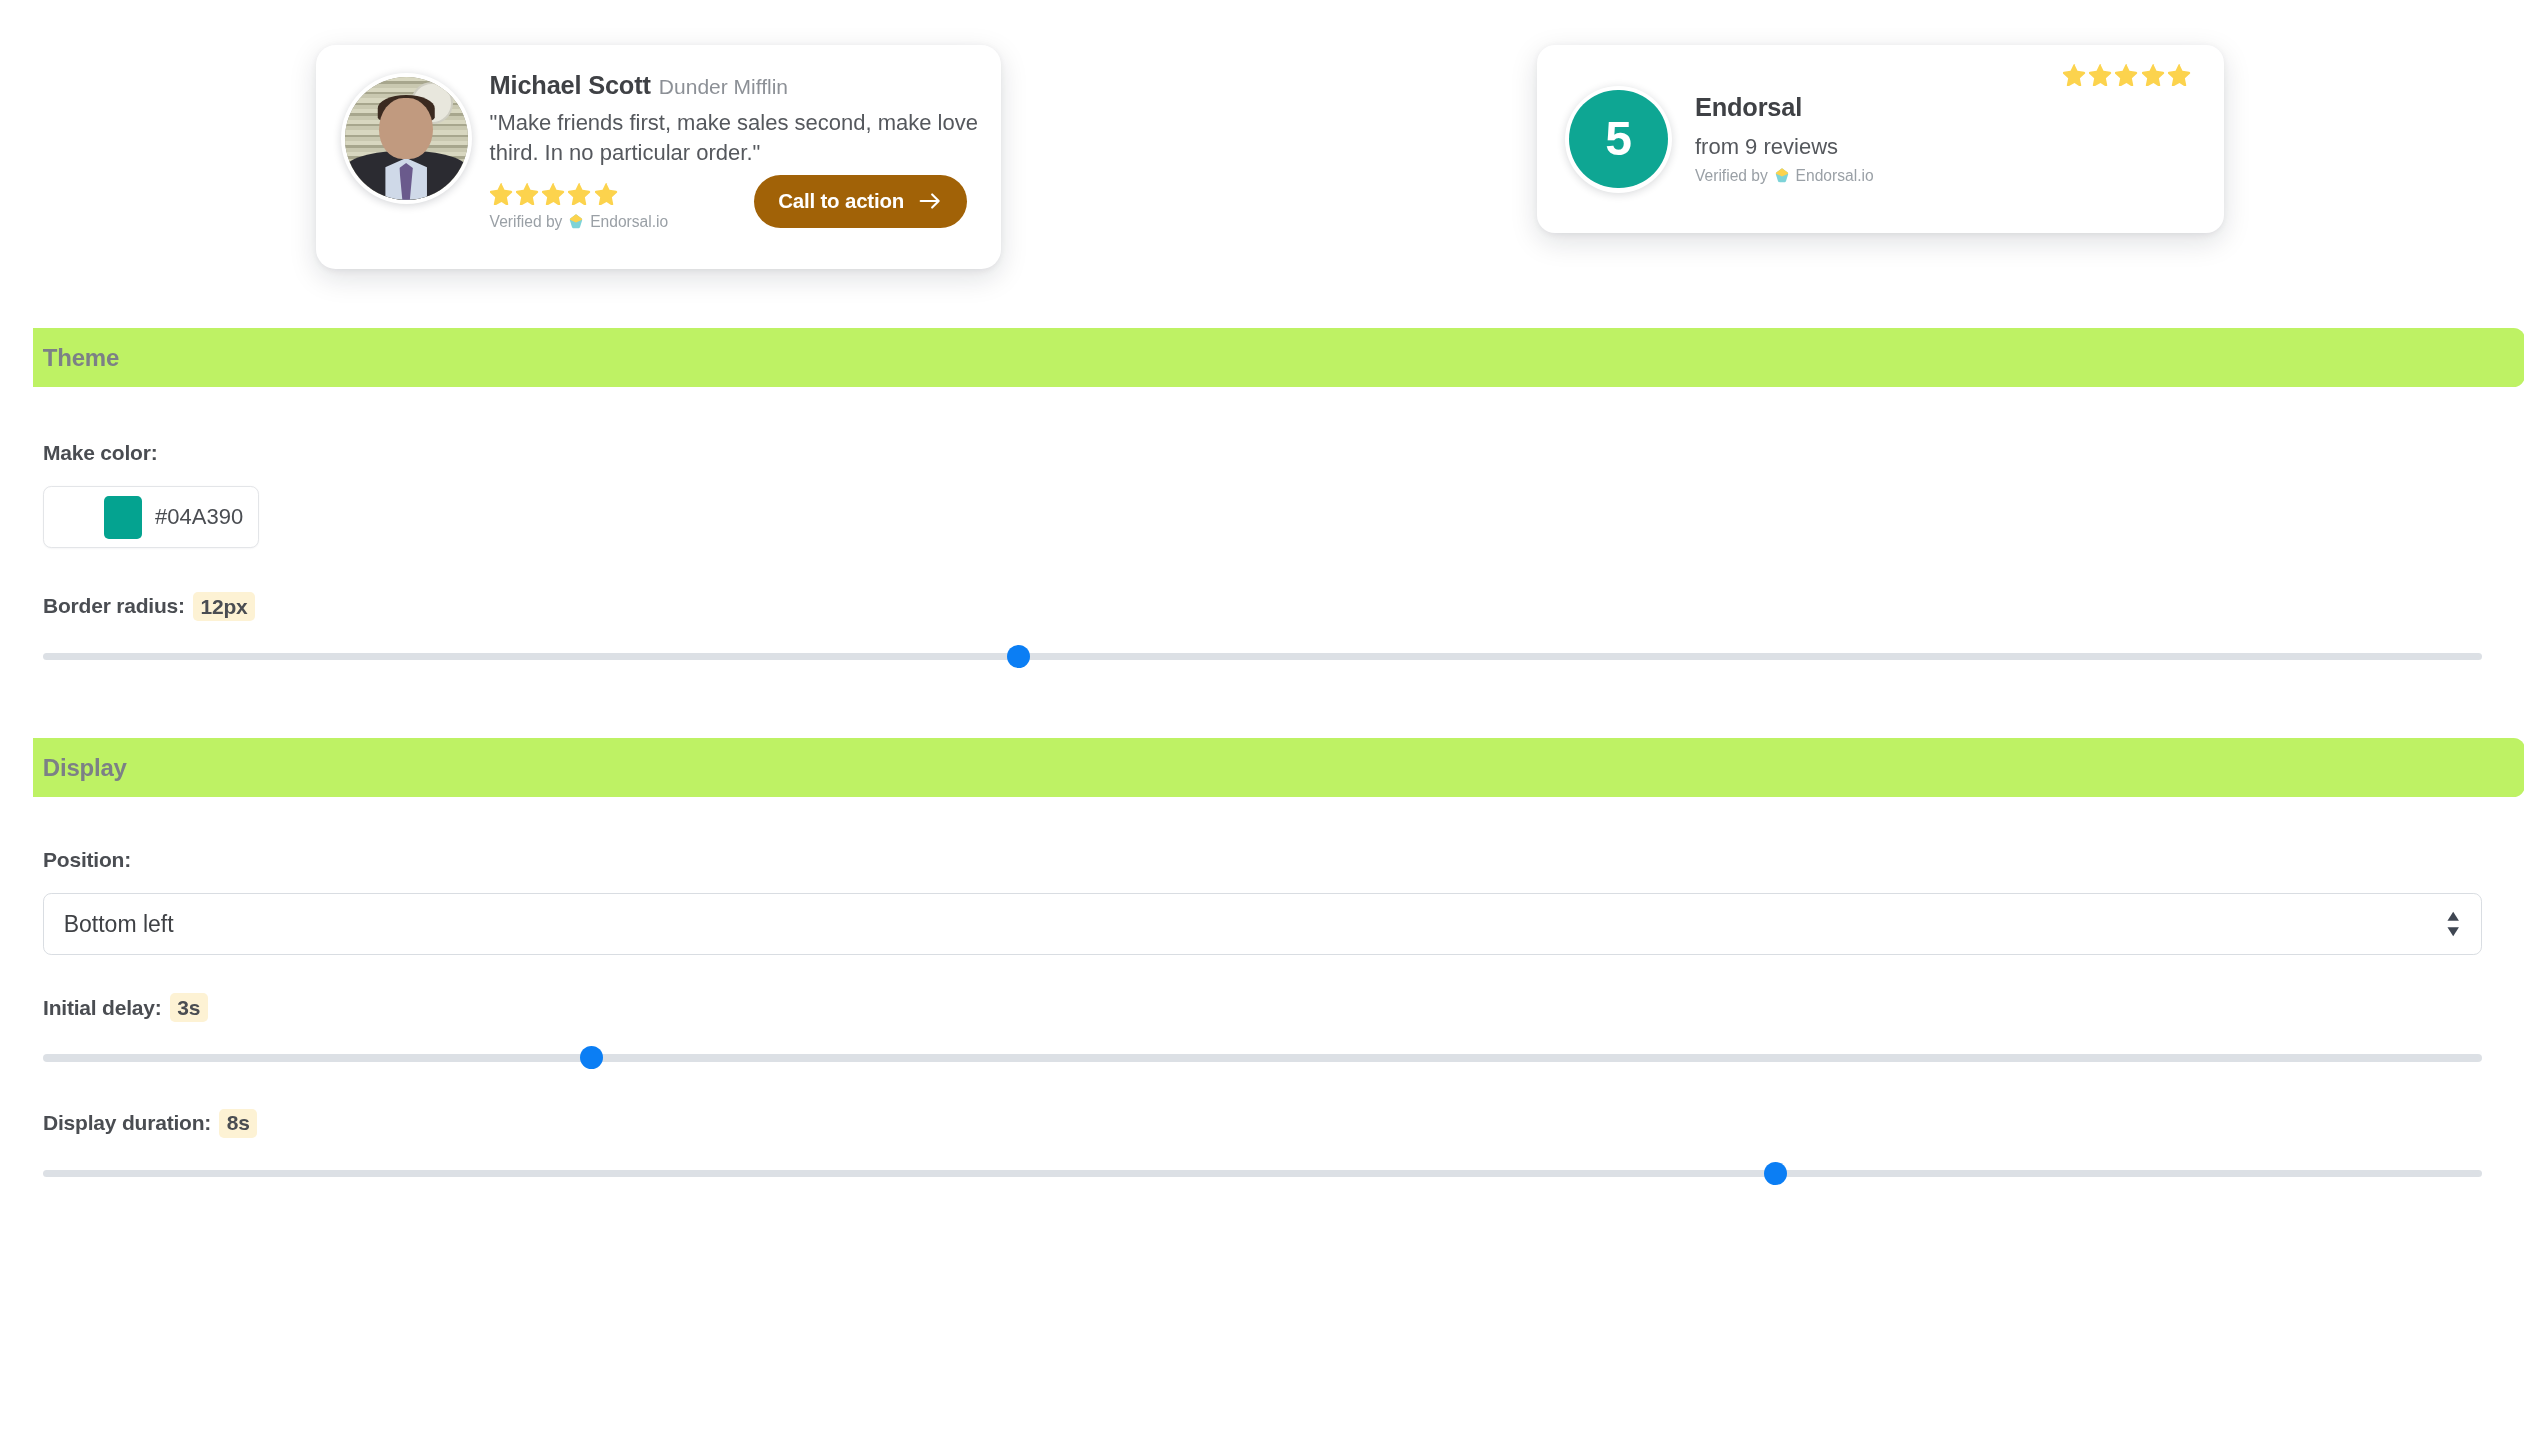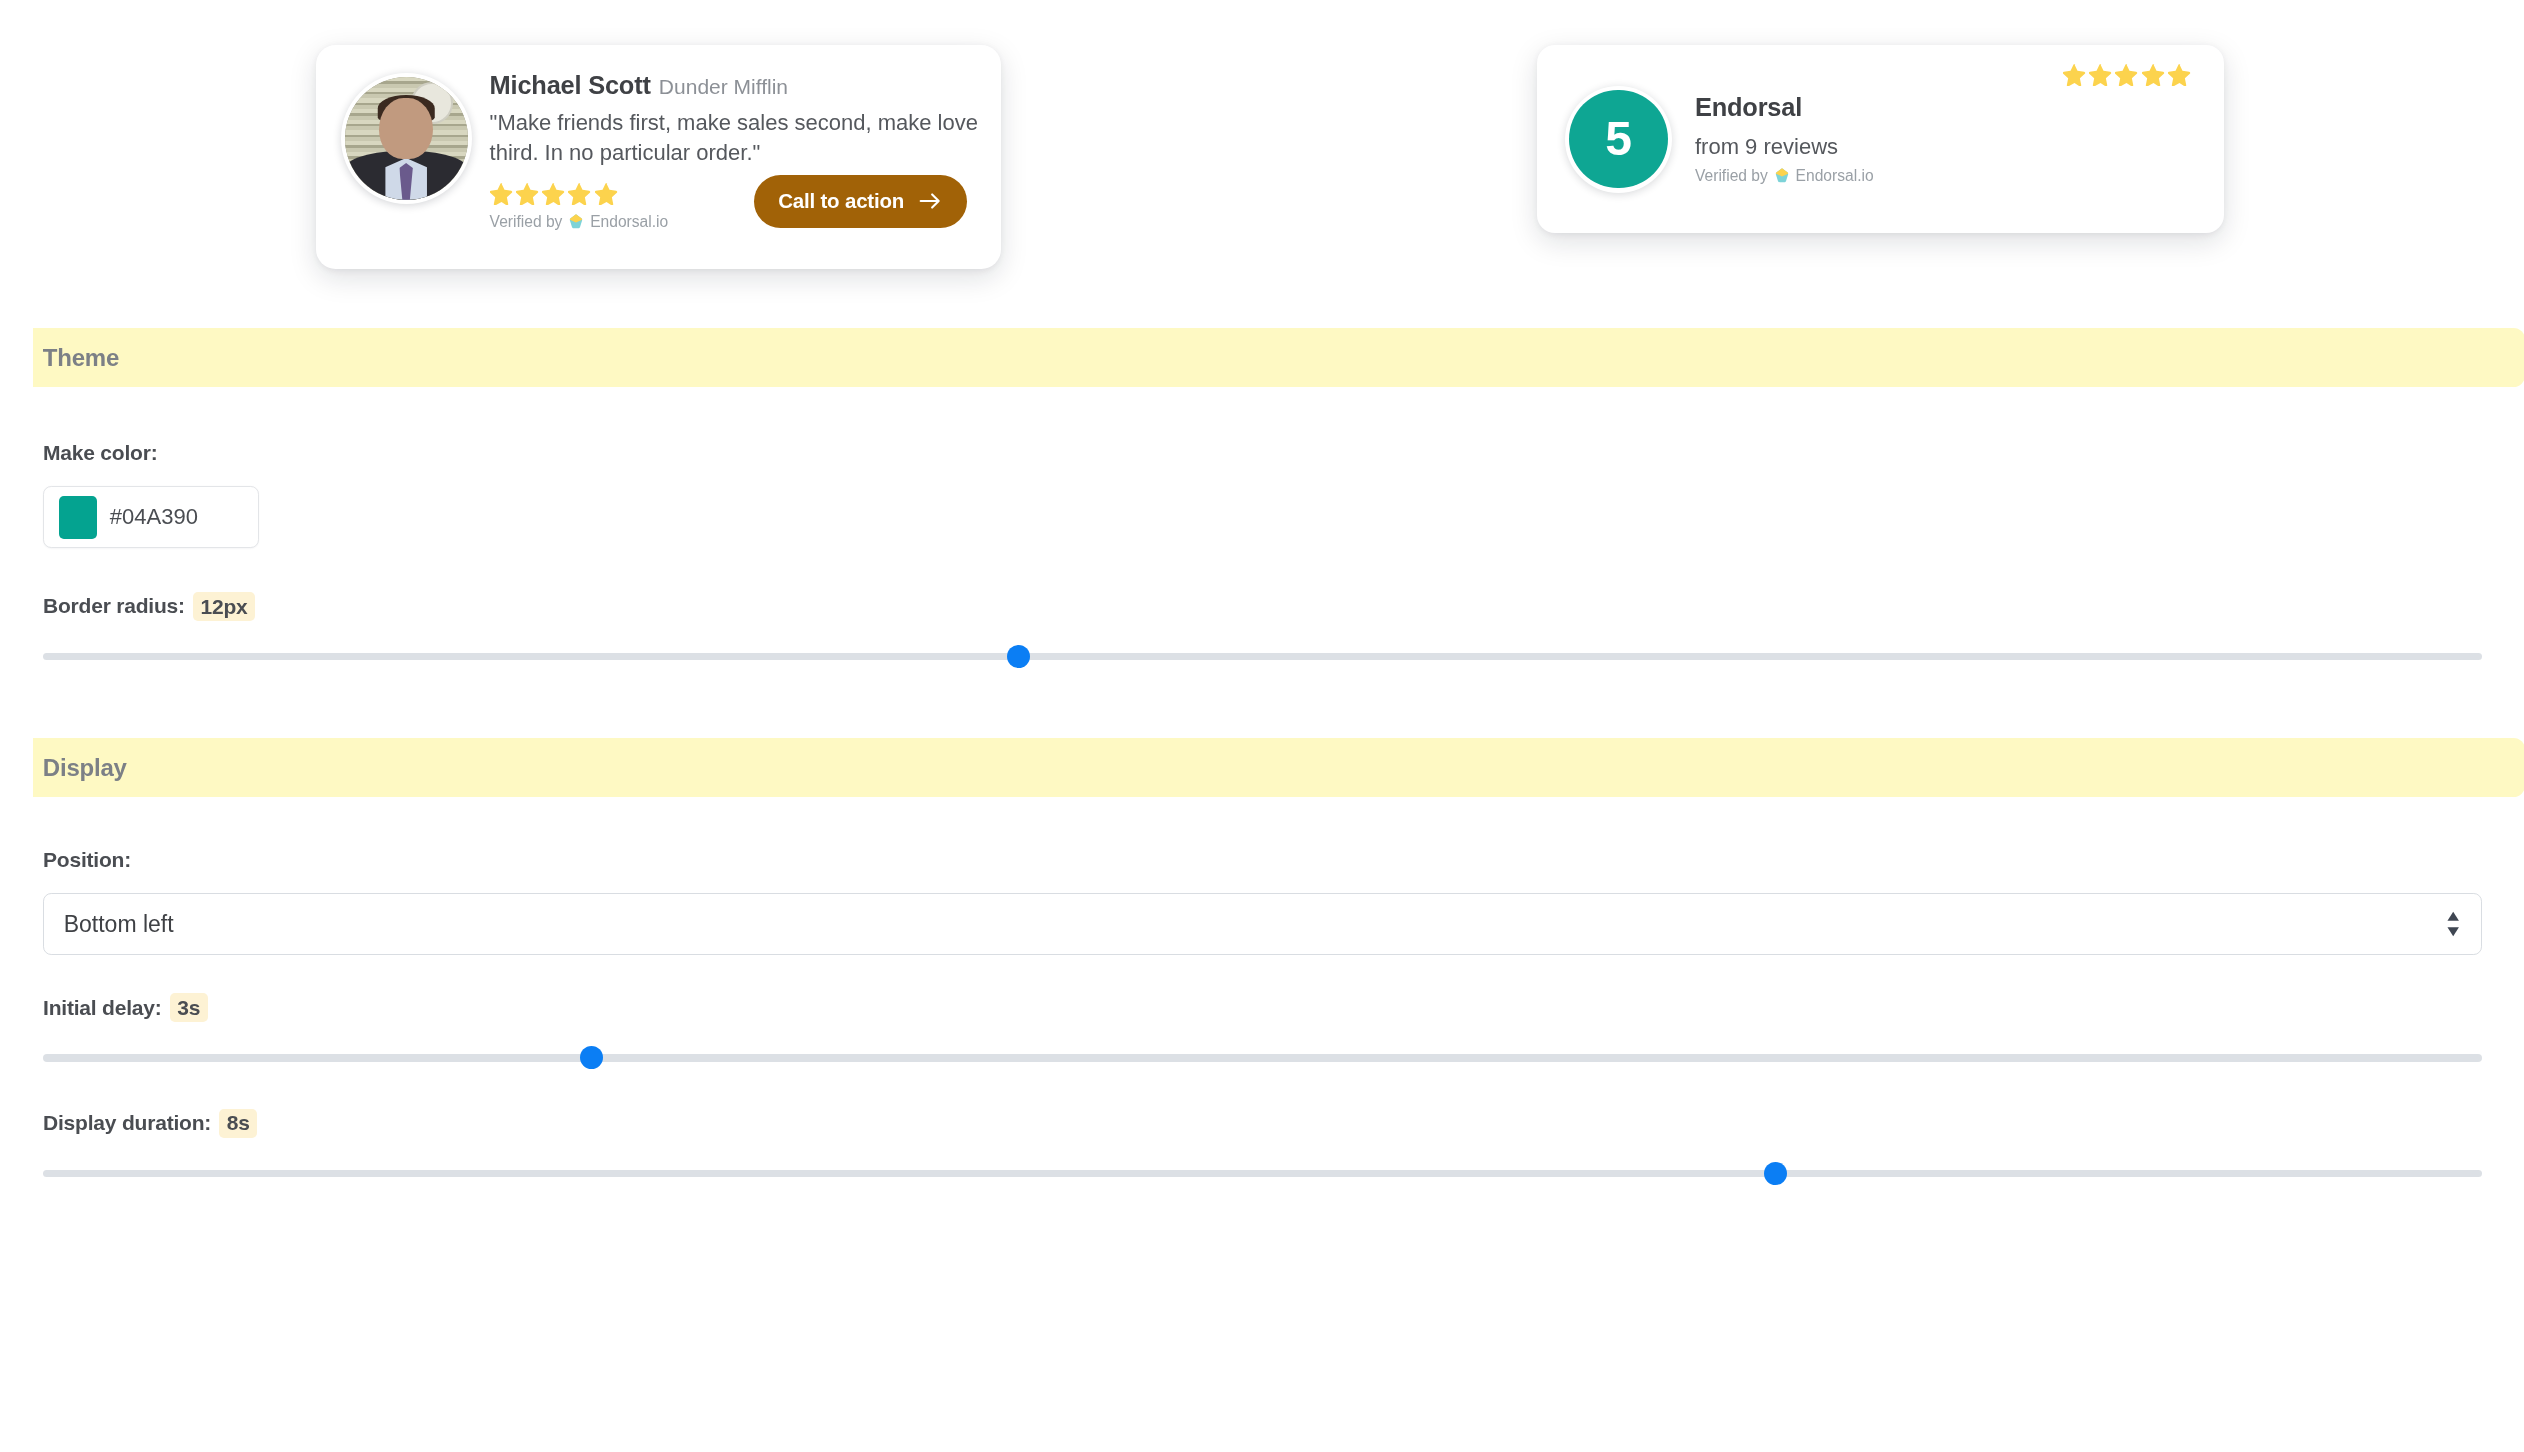--- a/index.html
+++ b/index.html
@@ -168,21 +168,21 @@
   .r-sub { margin-top: 11.5px; font-size: 22px; color: #55585d; }
   .r-verified { margin-top: 7.4px; }
   .r-stars { display:flex; gap: 3.3px; align-self: flex-start; margin-top: 18px; }
 
   
   .settings { position: absolute; left: 0; top: 328px; width: 2525px; }
 
   .section-bar {
     margin-left: 33px;
     height: 59px;
-    background: #fef9c3;
+    background: #bef264;
     border-radius: 0 11.5px 11.5px 0;
     display: flex; align-items: center;
     padding-left: 9.8px;
     text-align: right;
   }
   .section-title {
     font-size: 24px; font-weight: 700; color: #7c8086; letter-spacing: -0.2px;
   }
 
   .field-label {
@@ -201,20 +201,21 @@
   .color-input {
     width: 216px; height: 62px;
     border: 0.8px solid #e3e5e8;
     border-radius: 8.2px;
     background: #ffffff;
     box-shadow: 0 0.8px 1.6px rgba(16,24,40,0.04);
     display: flex; align-items: center;
     padding: 0 14.8px;
     gap: 13px;
     cursor: pointer;
+    justify-content: flex-end;
   }
   .color-swatch {
     width: 38px; height: 43px;
     border-radius: 4.9px;
     background: #04A390;
   }
   .color-hex { font-size: 22px; color: #4a4d52; }
 
   .slider { position: relative; height: 21px; }
   .slider-track {

